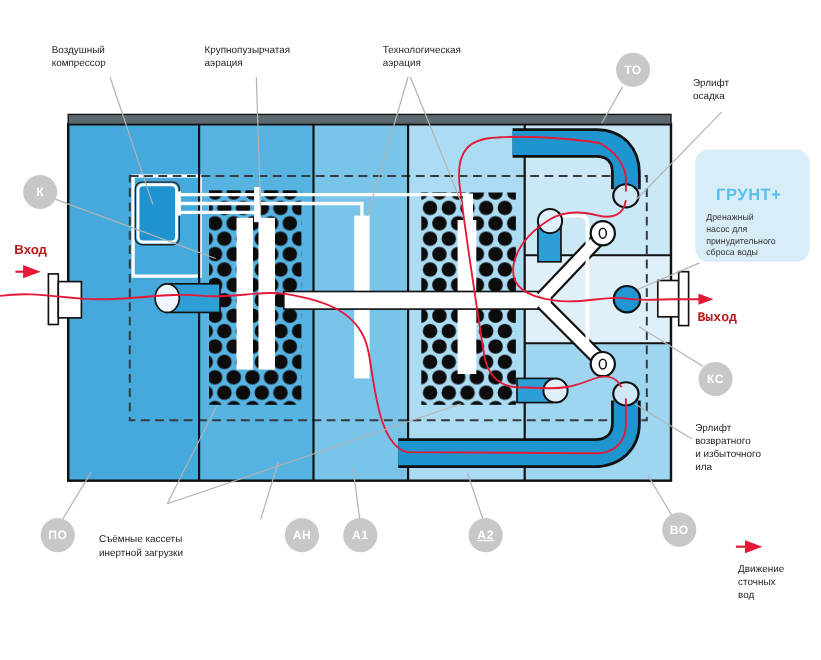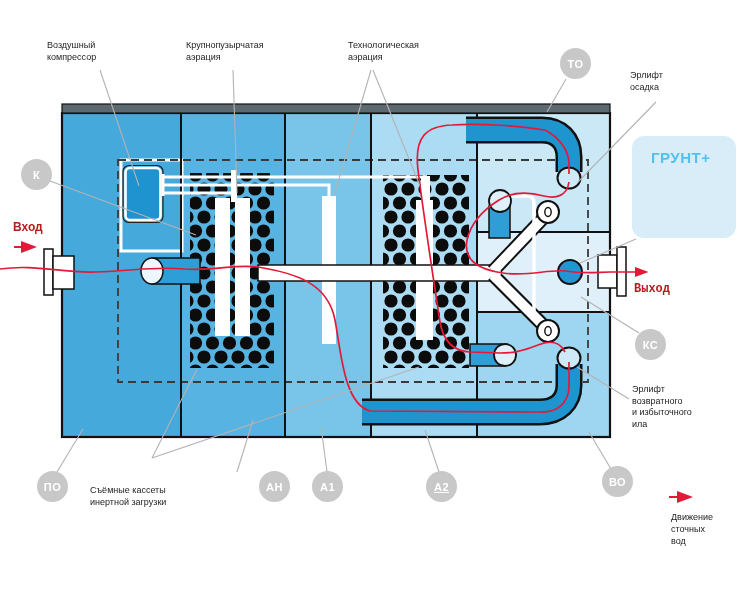--- a/index.html
+++ b/index.html
@@ -8,21 +8,21 @@
   .art{position:absolute;left:0;top:0;}
   .co{position:absolute;font-size:9px;line-height:1.3;color:#1d1d1d;white-space:pre-line;}
   .bold-lab{position:absolute;font-size:12px;font-weight:bold;color:#b91c1c;white-space:pre-line;}
   .badge{position:absolute;width:31px;height:31px;border-radius:50%;background:#c8c8c8;
          color:#fff;font-weight:bold;font-size:11px;display:flex;align-items:center;
          justify-content:center;letter-spacing:.5px;}
   .grunt-box{position:absolute;left:632px;top:136px;width:104px;height:102px;
              background:#d9edf9;border-radius:12px;box-sizing:border-box;
              padding:13px 8px 8px 10px;}
   .grunt-title{display:block;font-size:15px;font-weight:bold;color:#55bfee;
-               letter-spacing:.5px;margin-left:9px;}
+               letter-spacing:.5px;margin-left:9px;margin-top:20px;}
   .grunt-desc{display:block;font-size:8px;line-height:1.35;color:#333;
               white-space:pre-line;margin-top:7px;}
   .diagram-title{position:absolute;left:0;top:544px;width:746px;text-align:center;
                  font-size:12px;font-weight:bold;color:#111;}
   .diagram-title .blue{color:#2f99d5;}
   .legend-text{position:absolute;left:671px;top:511px;font-size:9px;line-height:1.35;
                color:#1d1d1d;white-space:pre-line;}
 </style>
 </head>
 <body>
@@ -184,20 +184,24 @@
 и избыточного
 ила</div>
   <div class="co" style="left:90px;top:463px;margin-top:22px;">Съёмные кассеты
 инертной загрузки</div>
 
   <div class="bold-lab" style="left:13px;top:220px;">Вход</div>
   <div class="bold-lab" style="left:634px;top:282px;font-family:Liberation Mono, monospace;">Выход</div>
 
   <div class="grunt-box">
     <span class="grunt-title">ГРУНТ+</span>
+    <span class="grunt-desc">Дренажный
+насос для
+принудительного
+сброса воды</span>
   </div>
 
   <div class="badge" style="left:21px;top:159px;">К</div>
   <div class="badge" style="left:560px;top:48px;">ТО</div>
   <div class="badge" style="left:635px;top:329px;">КС</div>
   <div class="badge" style="left:602px;top:466px;">ВО</div>
   <div class="badge" style="left:37px;top:471px;">ПО</div>
   <div class="badge" style="left:216px;top:471px;margin-left:43px;">АН</div>
   <div class="badge" style="left:312px;top:471px;">А1</div>
   <div class="badge" style="left:426px;top:471px;text-decoration:underline;">А2</div>

